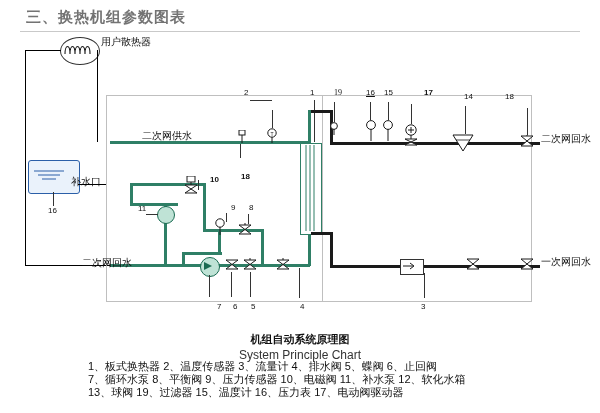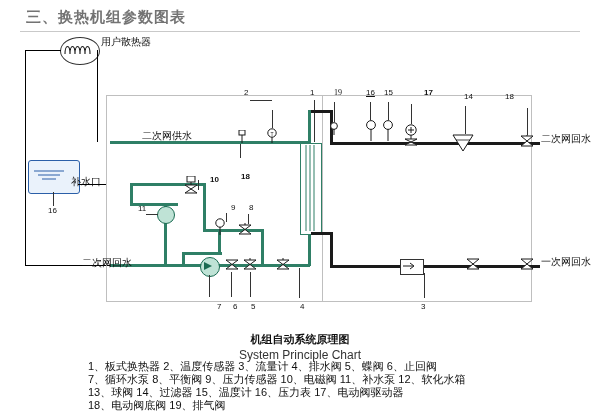--- a/index.html
+++ b/index.html
@@ -251,17 +251,16 @@
   <svg style="position:absolute;left:520px;top:258px;width:16px;height:14px;">
     <path d="M1,1 L13,1 L1,11 L13,11 Z" fill="#fff" stroke="#1a1a1a" stroke-width="1"></path>
   </svg>
 
   <div class="cap-cn">机组自动系统原理图</div>
   <div class="cap-en">System Principle Chart</div>
 
   <div class="legend">
     <div>1、板式换热器    2、温度传感器    3、流量计    4、排水阀    5、蝶阀    6、止回阀</div>
     <div>7、循环水泵    8、平衡阀    9、压力传感器 10、电磁阀    11、补水泵   12、软化水箱</div>
-    <div>13、球阀    14、过滤器    15、温度计    16、压力表    17、电动阀驱动器</div>
-    <div>18、电动阀底阀  19、排气阀</div>
+    <div>13、球阀    19、过滤器    15、温度计    16、压力表    17、电动阀驱动器</div>
   </div>
 
 </div>
 
 </body></html>

